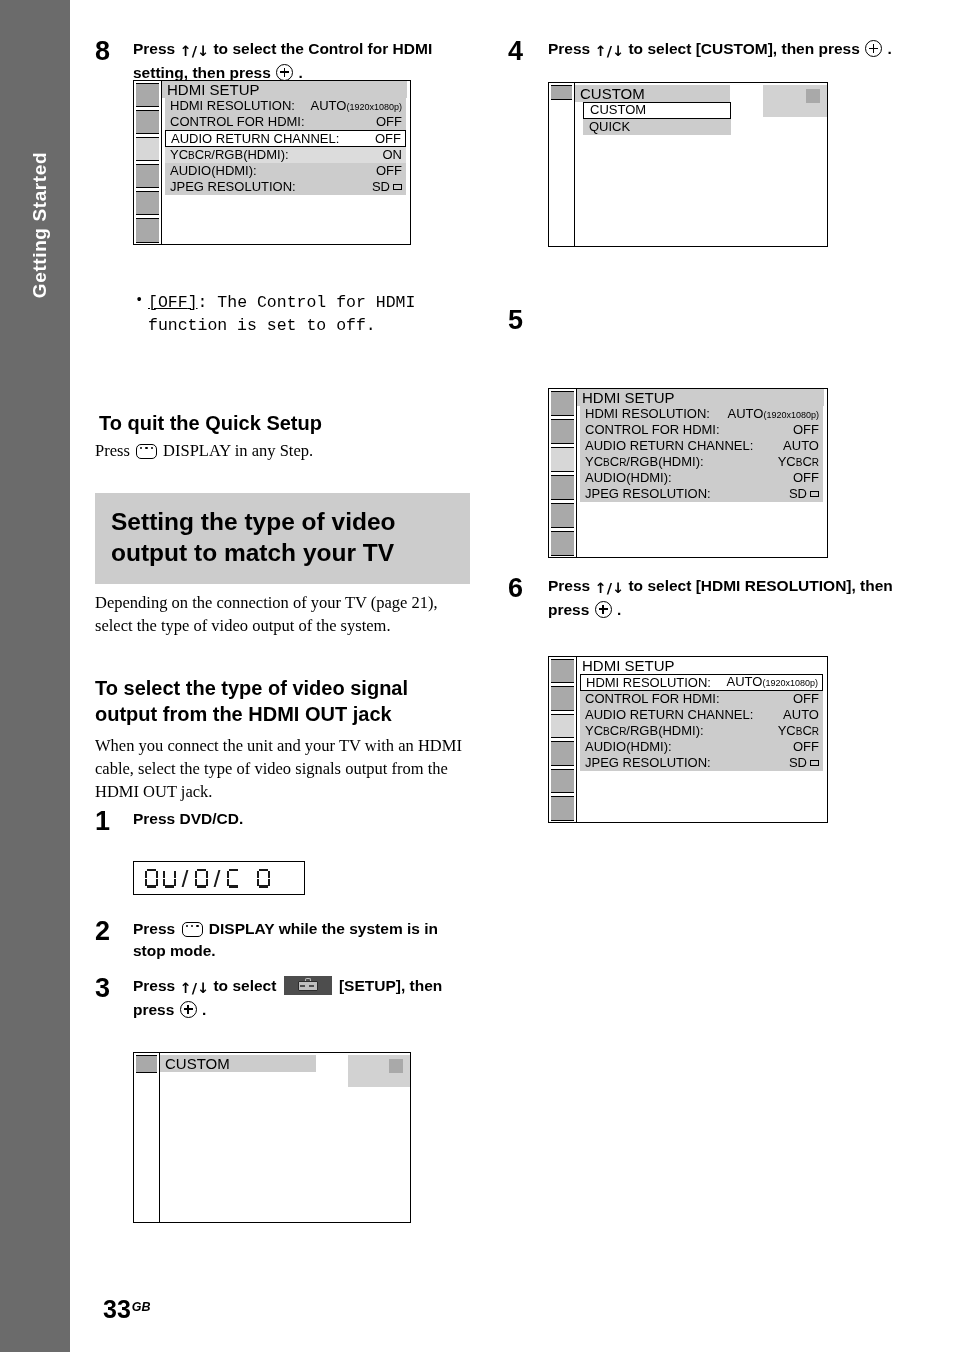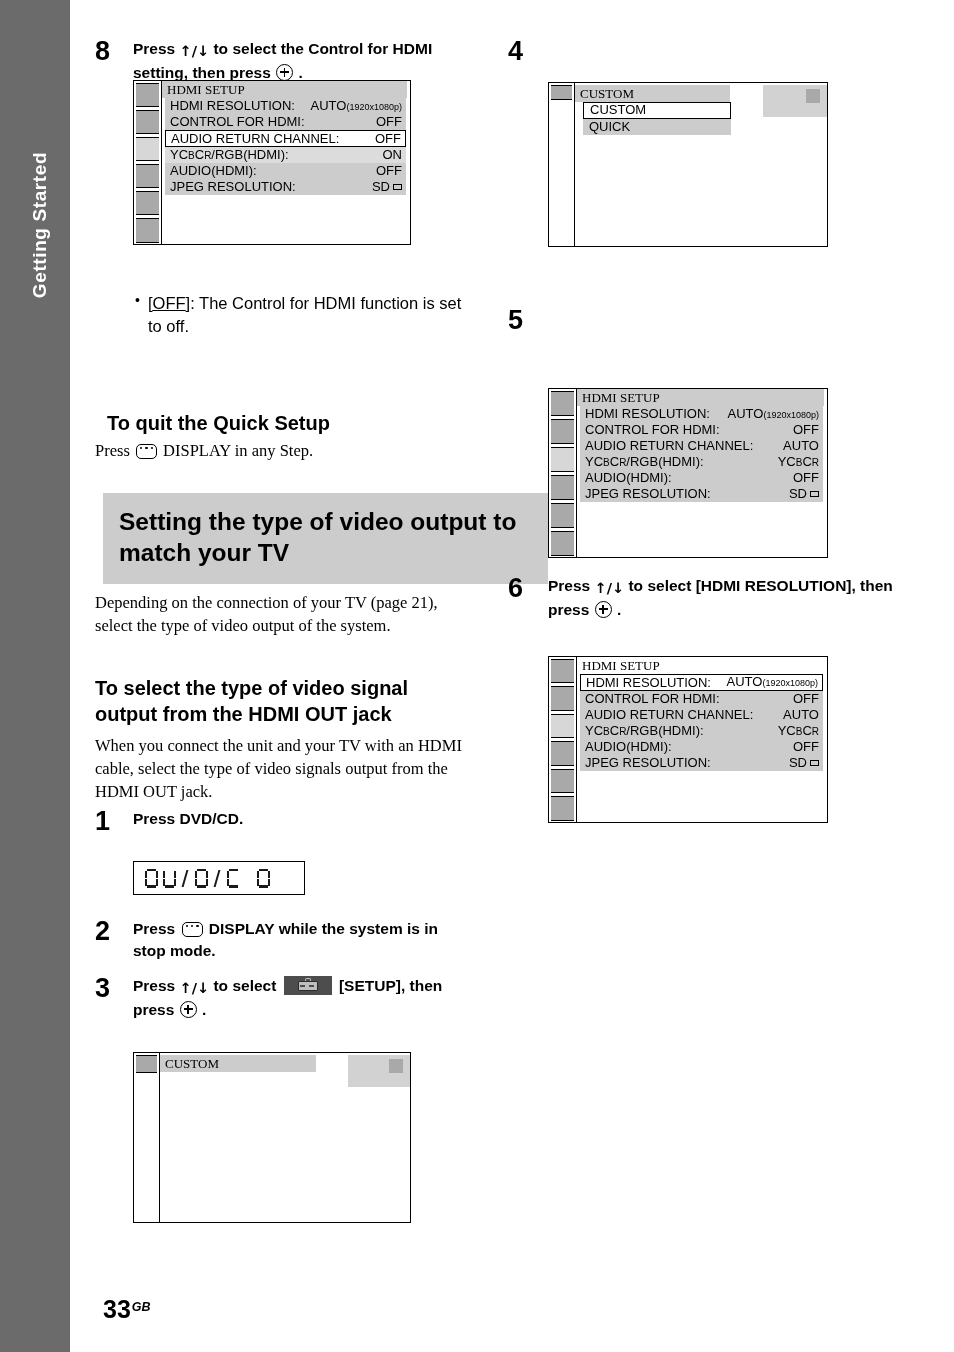--- a/index.html
+++ b/index.html
@@ -94,21 +94,21 @@
     position:absolute; top:8.5px; width:5px; height:2.5px; background:#4d4d4d;
   }
   .ico-setup .slotL { left:16px; }
   .ico-setup .slotR { left:25px; }
 
   
   .para {
     font-family:Liberation Serif, serif;
     font-size:16.5px; line-height:1.38; color:#000;
   }
-  .bullets { font-family:Liberation Sans, sans-serif; font-size:16.5px; line-height:1.38; }
+  .bullets { font-family:Liberation Mono, monospace; font-size:16.5px; line-height:1.38; }
   .bullet { position:relative; padding-left:19px; margin-bottom:1px; }
   .bullet::before {
     content:"\2022"; position:absolute; left:6px; top:-1px; font-size:14px;
   }
   .ul { text-decoration:underline; }
 
   
   .h-sub {
     font-family:"Liberation Sans", sans-serif;
     font-weight:bold; font-size:20px; line-height:1.3; color:#000;
@@ -134,22 +134,22 @@
   .osd-iconcol .ic {
     flex:1 1 auto; margin:1.5px 2px; background:#a9a9a9;
     border-top:1.4px solid #000; border-bottom:1.4px solid #000;
   }
   .osd-iconcol .ic.sel { background:#d7d7d7; }
   .osd-main { position:absolute; left:28px; right:0; top:0; bottom:0; }
 
   .osd-title {
     position:absolute; left:0; top:0; height:17px; line-height:17px;
     background:#cccccc;
-    font-family:Liberation Serif, serif;
-    font-size:13px; color:#000;
+    font-family:Liberation Sans, sans-serif;
+    font-size:15px; color:#000;
     padding-left:5px; white-space:nowrap;
   }
   .osd-rightbox {
     position:absolute; background:#d2d2d2;
   }
   .osd-rightbox .sq {
     position:absolute; right:7px; top:4px; width:14px; height:14px; background:#a9a9a9;
   }
 
   .osd-rows { position:absolute; left:0; right:0; }
@@ -263,30 +263,30 @@
       </div>
     </div>
   </div>
 
   <div class="bullets" style="position:absolute; left:34px; top:292px; width:340px;">
     <div class="bullet">
       <span class="ul">[<span>OFF</span>]</span><span>: The Control for HDMI function is set to off.</span>
     </div>
   </div>
 
-  <div class="h-sub" style="position:absolute; left:12px; top:410px; width:375px;">To quit the Quick Setup</div>
+  <div class="h-sub" style="position:absolute; left:4px; top:410px; width:375px;">To quit the Quick Setup</div>
   <div class="para" style="position:absolute; left:0; top:440px; width:375px;">
     <span>Press </span><span class="ico ico-display"><span class="dots">
           <i></i>
           <i></i>
           <i></i>
         </span></span><span> DISPLAY in any Step.</span>
   </div>
 
-  <div class="h-band" style="position:absolute; left:8px; top:493px; width:445px;">Setting the type of video output to match your TV</div>
+  <div class="h-band" style="position:absolute; left:0; top:493px; width:375px;">Setting the type of video output to match your TV</div>
 
   <div class="para" style="position:absolute; left:0; top:592px; width:370px;">Depending on the connection of your TV (page 21), select the type of video output of the system.</div>
 
   <div class="h-sub" style="position:absolute; left:0; top:675px; width:375px;">To select the type of video signal output from the HDMI OUT jack</div>
   <div class="para" style="position:absolute; left:0; top:735px; width:372px;">When you connect the unit and your TV with an HDMI cable, select the type of video signals output from the HDMI OUT jack.</div>
 
   <div class="step" style="left:0; top:808px; width:375px;">
     <div class="step-num">1</div>
     <div class="step-body">Press DVD/CD.</div>
   </div>
@@ -367,20 +367,23 @@
       </div>
     </div>
   </div>
 
 </div>
 
 <div class="col" id="col-right">
 
   <div class="step" style="left:0; top:38px; width:400px;">
     <div class="step-num">4</div>
+    <div class="step-body wide">
+      <span>Press </span><span class="ico ico-updown">↑/↓</span><span> to select [CUSTOM], then press </span><span class="ico ico-enter"></span><span> .</span>
+    </div>
   </div>
 
   <div class="osd" style="left:40px; top:82px; width:280px; height:165px;">
     <div class="osd-iconcol" style="width:26px;">
       <div class="ic" style="flex:0 0 15px; margin-top:2px;"></div>
     </div>
     <div class="osd-main" style="left:26px;">
       <div class="osd-title" style="width:155px; top:2px;">CUSTOM</div>
       <div class="osd-rightbox" style="left:188px; right:0; top:2px; height:32px;">
         <div class="sq"></div>

